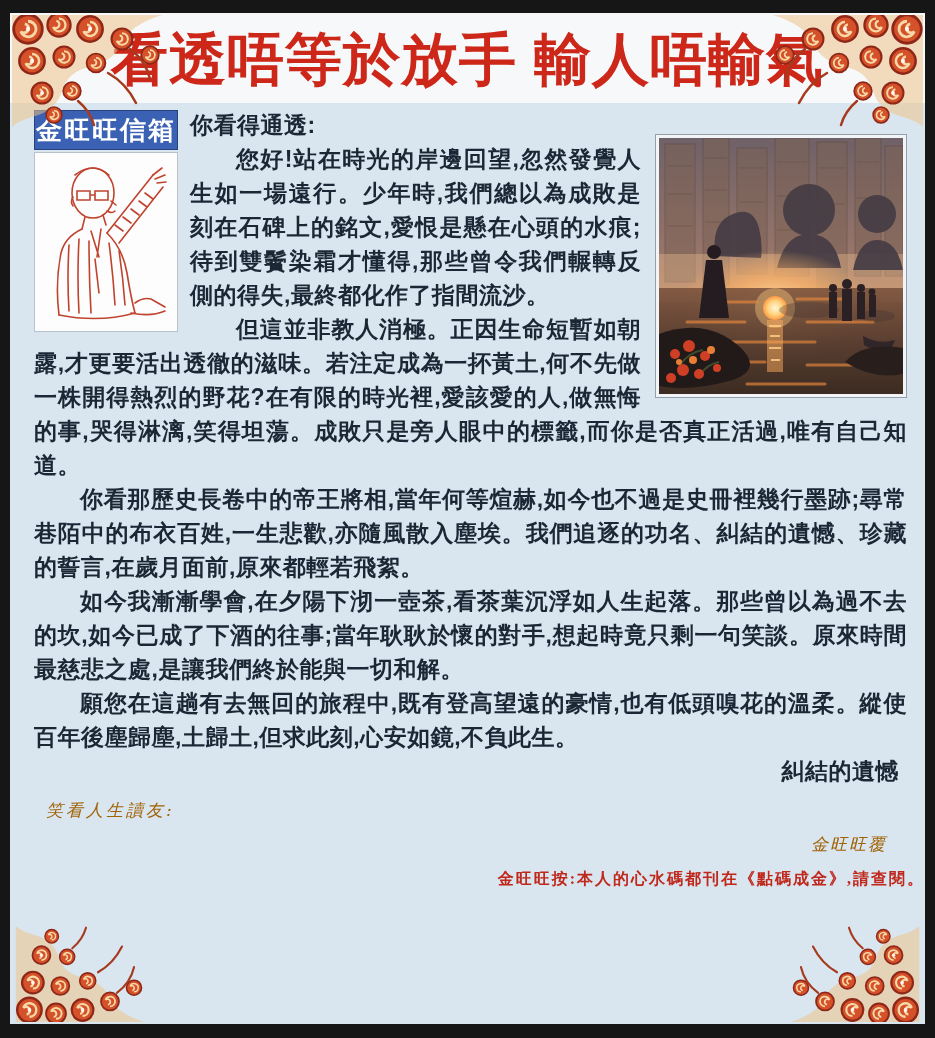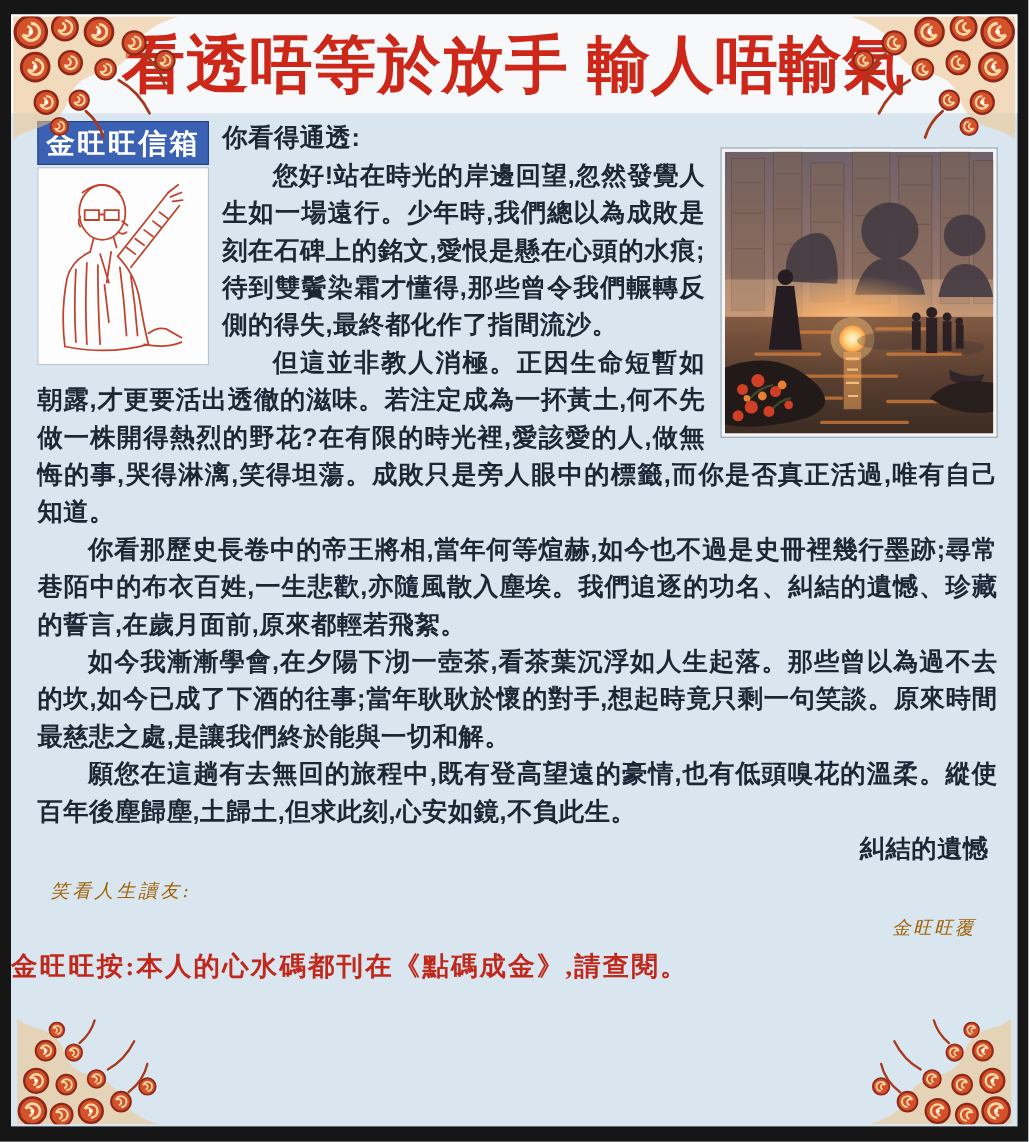--- a/index.html
+++ b/index.html
@@ -21,21 +21,21 @@
     letter-spacing:1px;line-height:1.22;white-space:nowrap;
   }
   .content{
     padding:5px 18px 0 24px;
     font-size:23px;font-weight:bold;color:#1b2734;
     line-height:34px;letter-spacing:0.5px;text-align:justify;
   }
   .content p{margin:0;text-indent:2em;}
   .content p.salutation{text-indent:0;}
   .content p.signoff{text-indent:0;text-align:right;padding-right:8px;}
-  .logo-block{float:left;width:156px;margin:2px 12px 4px 0;}
+  .logo-block{float:left;width:144px;margin:2px 12px 4px 0;}
   .logo-bar{
     background:#3a61b4;border:1px solid #27437e;color:#ffffff;
     font-size:26px;font-weight:bold;text-align:center;
     letter-spacing:2px;padding:3px 0;text-indent:0;line-height:32px;
   }
   .sketch-box{
     background:#fdfdfd;border:1px solid #b8c2cc;margin-top:2px;
     height:178px;overflow:hidden;
   }
   .sketch-box svg{display:block;width:156px;height:178px;}
@@ -46,23 +46,23 @@
   .photo-frame svg{display:block;width:244px;height:256px;}
   .reply{
     clear:both;margin-top:4px;padding:0 18px 0 24px;
     font-family:"DejaVu Serif",serif;font-style:italic;
     font-size:17px;color:#a16207;line-height:36px;letter-spacing:3px;margin-left:12px;
   }
   .reply p{margin:0;}
   .reply .reply-body{text-indent:2em;}
   .reply .signature{text-align:right;padding-right:20px;line-height:32px;letter-spacing:2px;}
   .footer-note{
-    text-align:left;color:#c0281c;
+    text-align:right;color:#c0281c;
     font-family:"Liberation Serif",serif;font-weight:bold;
-    font-size:24px;letter-spacing:2px;margin-top:4px;line-height:30px;
+    font-size:16px;letter-spacing:2px;margin-top:4px;line-height:30px;
   }
   .orn{position:absolute;width:150px;height:112px;pointer-events:none;}
   .orn.tl{left:2px;top:2px;}
   .orn.tr{right:2px;top:2px;transform:scaleX(-1);}
   .orn.bl{left:2px;bottom:2px;width:136px;height:96px;transform:scaleY(-1);}
   .orn.br{right:2px;bottom:2px;width:136px;height:96px;transform:scale(-1,-1);}
 </style>
 </head>
 <body>
 

